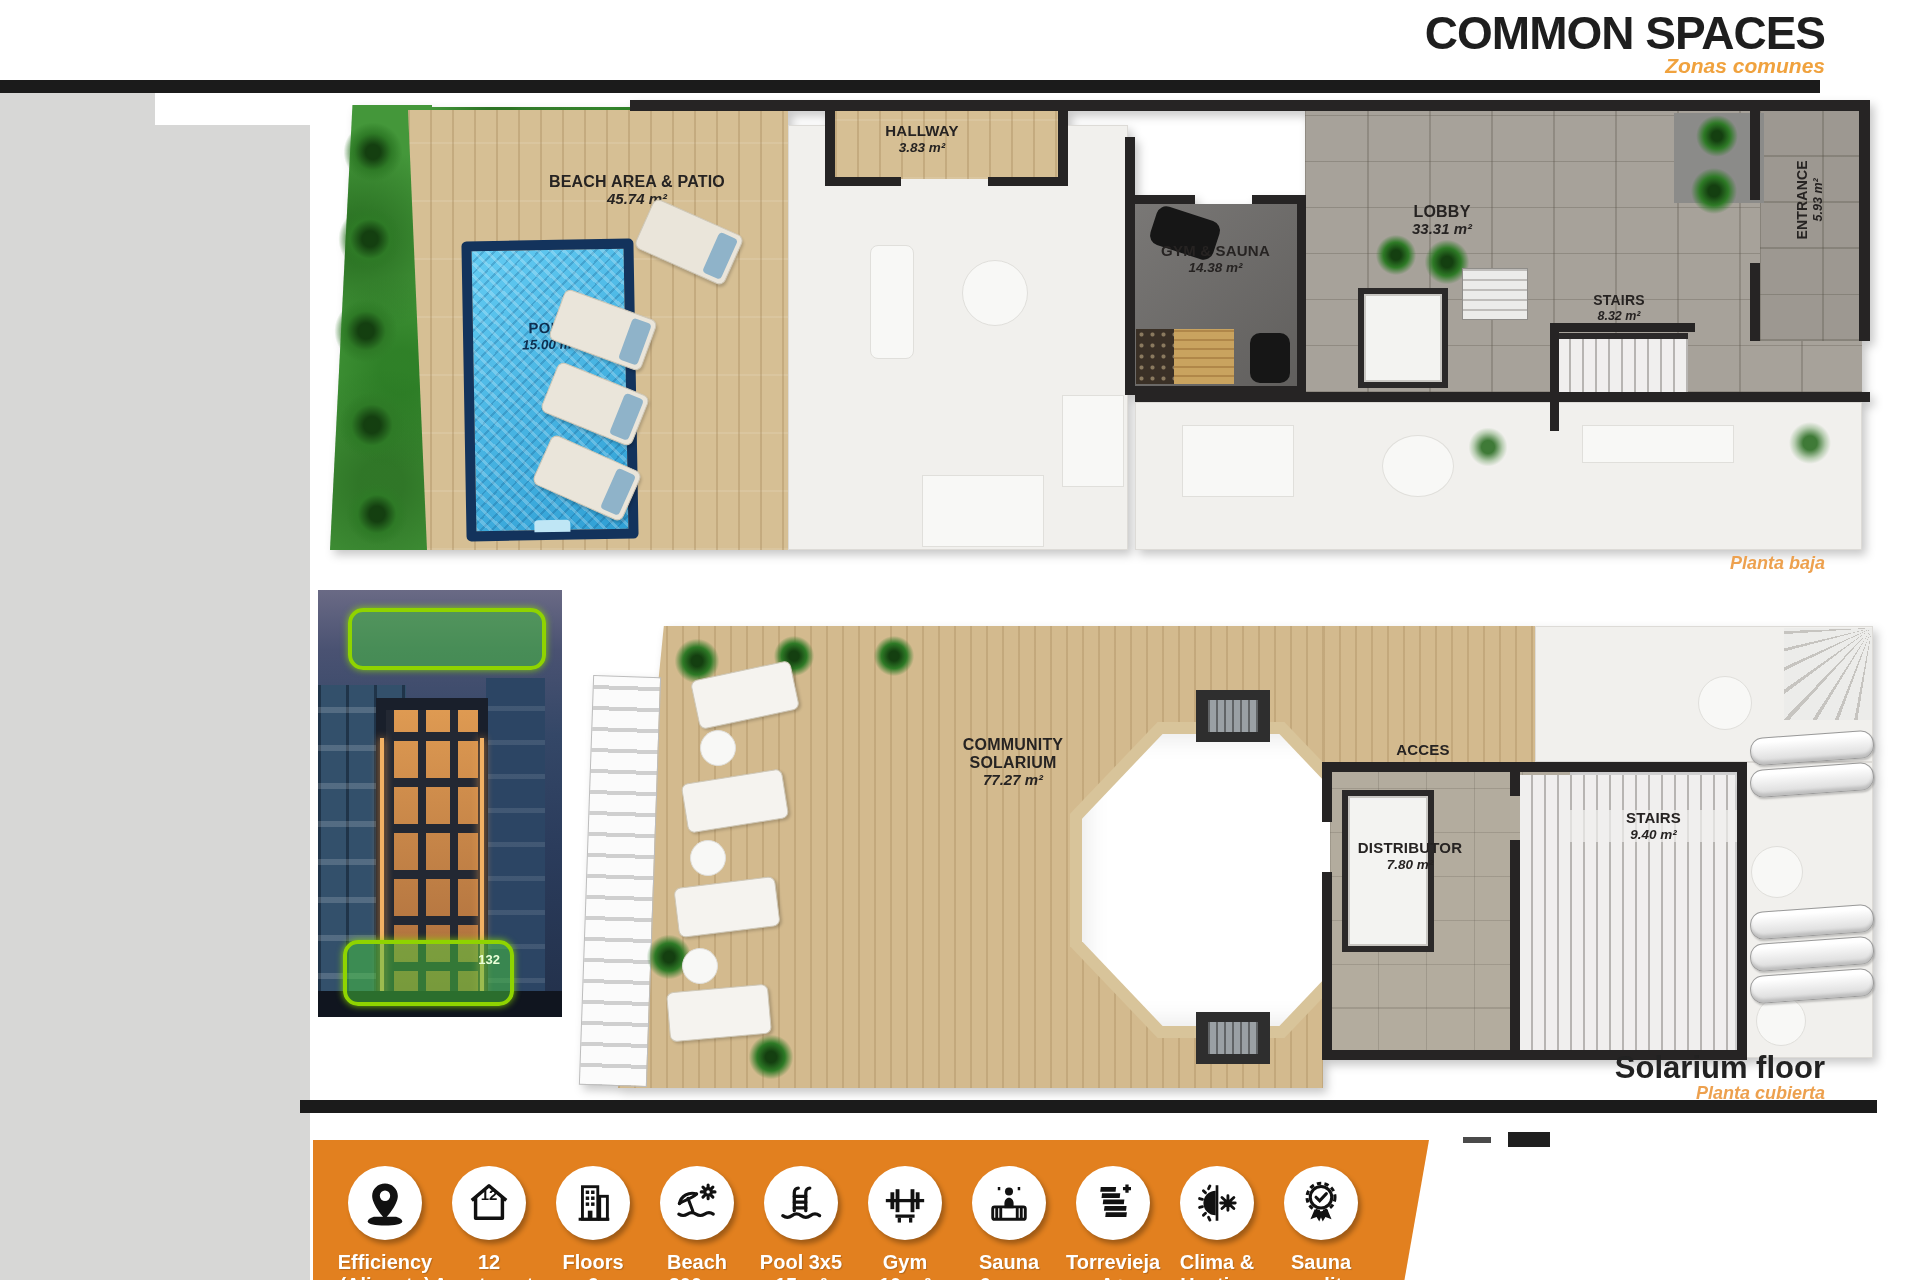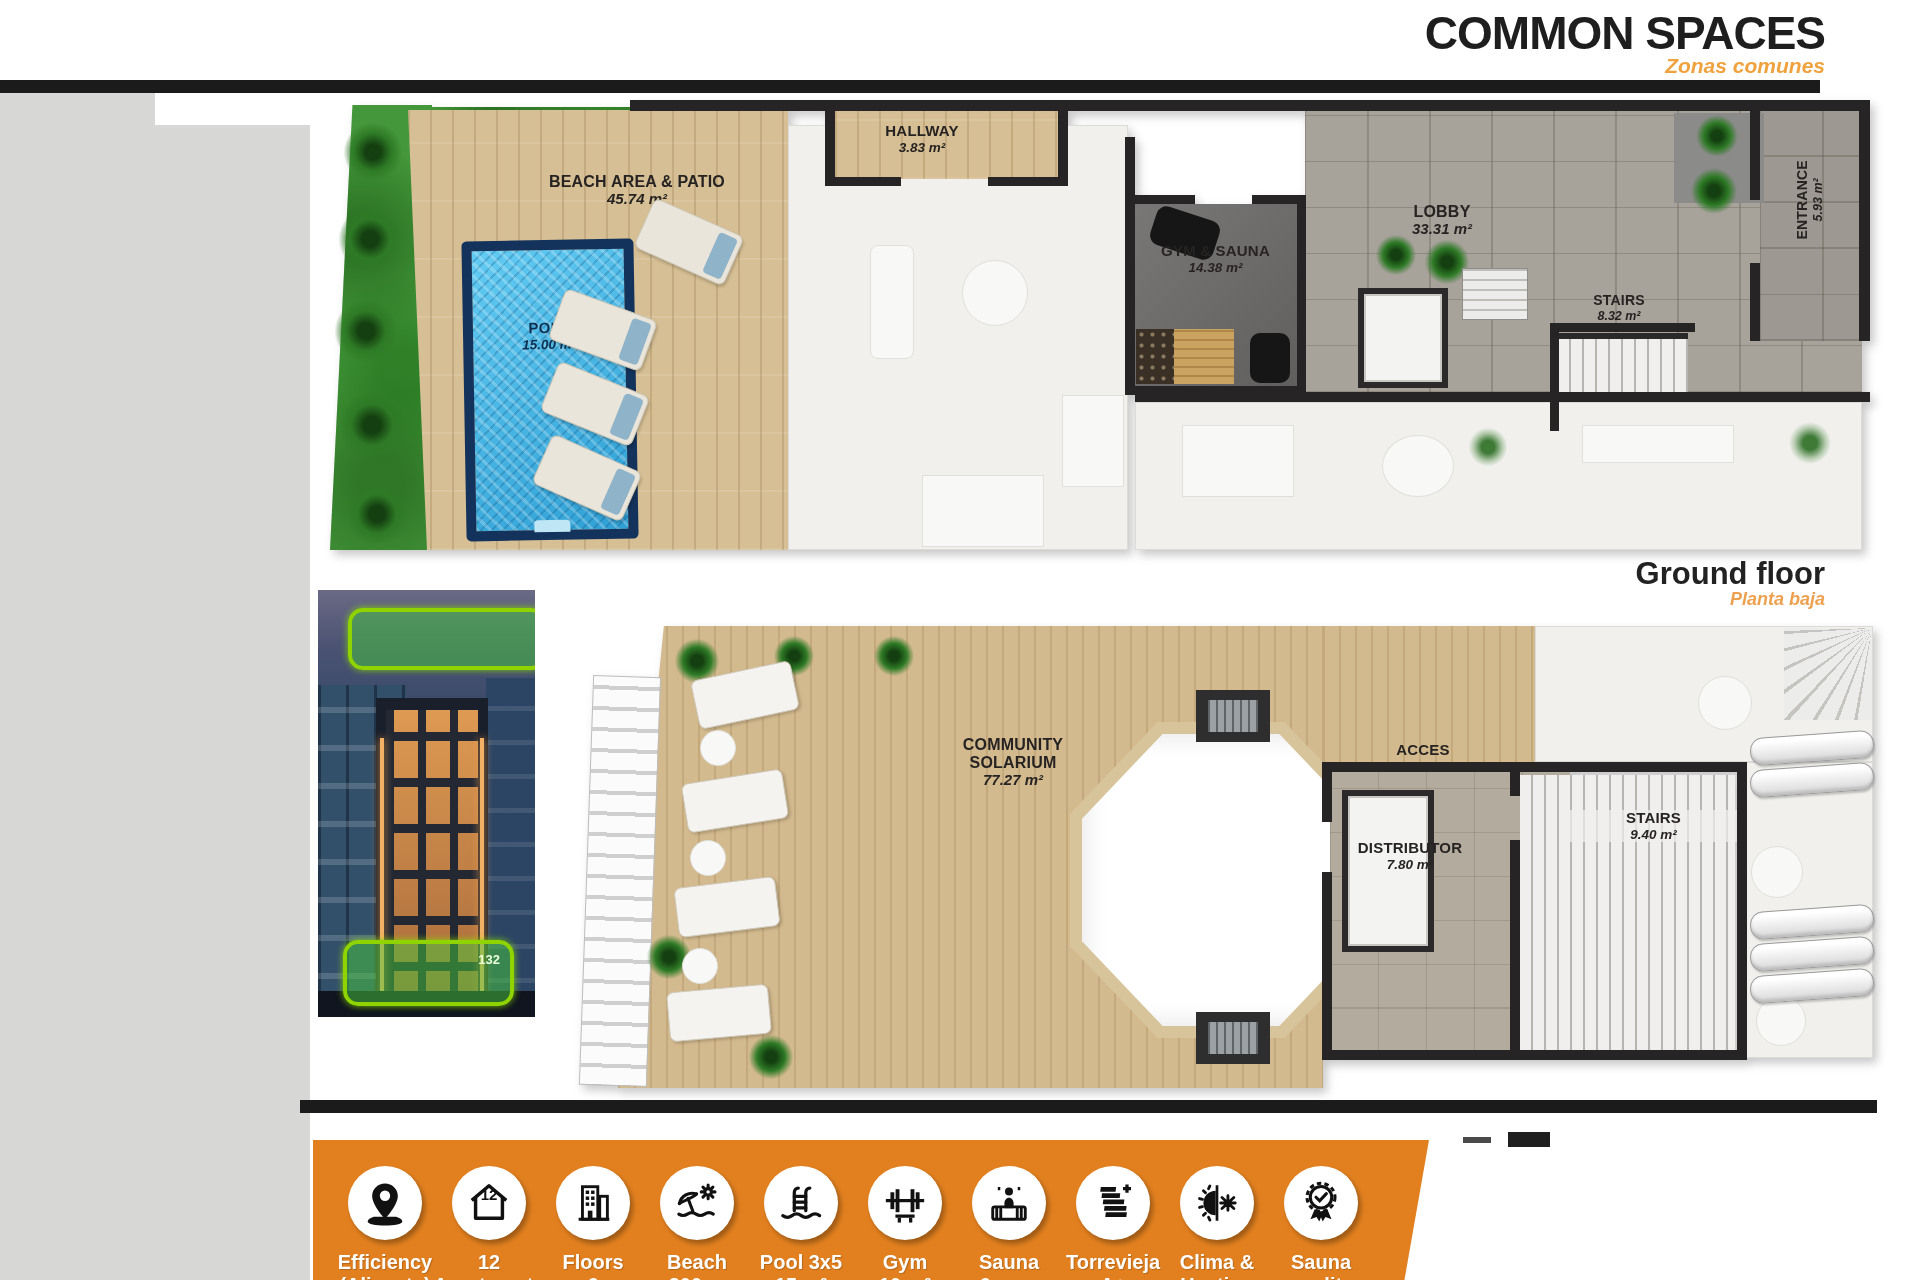--- a/index.html
+++ b/index.html
@@ -52,21 +52,21 @@
         background-image:repeating-linear-gradient(45deg,rgba(255,255,255,.22) 0 3px,rgba(0,0,0,0) 3px 9px),
                          repeating-linear-gradient(-45deg,rgba(12,79,128,.25) 0 2px,rgba(0,0,0,0) 2px 8px),
                          linear-gradient(145deg,#63cbf2,#2f9fd4);
         border:10px solid #13335c;border-radius:5px;}
   .pool .lbl{color:#0e2f50;}
   
   .cap{text-align:right;}
   .cap .c1{display:block;font-size:31px;font-weight:800;color:#222;}
   .cap .c2{display:block;font-size:18px;font-style:italic;font-weight:700;color:#eda14f;margin-top:-3px;}
   
-  .photo{left:318px;top:590px;width:217px;height:427px;overflow:hidden;
+  .photo{left:318px;top:590px;width:244px;height:427px;overflow:hidden;
          background:linear-gradient(180deg,#6a6a85 0%,#4a5272 14%,#344767 34%,#2b3c5c 60%,#22304a 100%);}
   .hibox{border:4px solid #8fd400;background:rgba(70,200,60,.5);border-radius:15px;
          box-shadow:0 0 7px rgba(140,220,0,.85);}
   .badge132{position:absolute;right:10px;top:8px;color:#eaffd8;font-size:13px;font-weight:700;}
   
   .slat{background:linear-gradient(180deg,#ffffff 15%,#dedede 85%);border:1px solid #9a9a9a;border-radius:13px;
         box-shadow:inset 0 -3px 3px rgba(0,0,0,.15),1px 2px 2px rgba(0,0,0,.2);}
   
   .pergola{background:repeating-linear-gradient(0deg,#fbfbfb 0 17px,#cfcfcf 17px 21px);border:1px solid #bdbdbd;}
   
@@ -211,21 +211,20 @@
     <div class="abs wall" style="left:975px;top:100px;width:9px;height:200px;"></div>
     <div class="abs wall" style="left:803px;top:291px;width:181px;height:9px;"></div>
     <div class="abs wall" style="left:813px;top:297px;width:735px;height:10px;"></div>
     <div class="abs wall" style="left:1228px;top:228px;width:145px;height:9px;"></div>
     <div class="abs wall" style="left:1228px;top:228px;width:9px;height:108px;"></div>
     <div class="abs wall" style="left:1428px;top:5px;width:10px;height:100px;"></div>
     <div class="abs wall" style="left:1428px;top:168px;width:10px;height:78px;"></div>
   </div>
 
   <div class="abs cap" style="left:1345px;top:556px;width:480px;">
-    <span class="c1">Ground floor</span>
     <span class="c2">Planta baja</span>
   </div>
 
   <div class="abs photo">
     <div class="abs" style="left:0;top:95px;width:88px;height:332px;background:#33506b;background-image:repeating-linear-gradient(0deg,rgba(255,255,255,.16) 0 6px,rgba(0,0,0,0) 6px 38px),repeating-linear-gradient(90deg,rgba(8,18,32,.45) 0 3px,rgba(0,0,0,0) 3px 28px);"></div>
     <div class="abs" style="left:168px;top:88px;width:59px;height:339px;background:#2c4564;background-image:repeating-linear-gradient(0deg,rgba(255,255,255,.10) 0 5px,rgba(0,0,0,0) 5px 34px);"></div>
     <div class="abs" style="left:58px;top:108px;width:112px;height:319px;background:#191f2b;">
       <div class="abs" style="left:10px;top:12px;right:10px;bottom:0;background:linear-gradient(#de9a52,#a5683a);background-image:repeating-linear-gradient(0deg,#232833 0 9px,rgba(0,0,0,0) 9px 46px),repeating-linear-gradient(90deg,#232833 0 8px,rgba(0,0,0,0) 8px 32px),linear-gradient(#de9a52,#a5683a);"></div>
       <div class="abs" style="left:4px;top:40px;width:4px;height:270px;background:#f2b163;box-shadow:0 0 9px #f0a050;"></div>
       <div class="abs" style="right:4px;top:40px;width:4px;height:270px;background:#f2b163;box-shadow:0 0 9px #f0a050;"></div>
@@ -306,20 +305,24 @@
     <div class="abs furn" style="left:1090px;top:58px;width:52px;height:52px;border-radius:50%;"></div>
     <div class="abs furn" style="left:1143px;top:228px;width:50px;height:50px;border-radius:50%;"></div>
     <div class="abs furn" style="left:1148px;top:378px;width:48px;height:48px;border-radius:50%;"></div>
     <div class="abs slat" style="left:1142px;top:116px;width:122px;height:26px;transform:rotate(-4deg);"></div>
     <div class="abs slat" style="left:1142px;top:148px;width:122px;height:26px;transform:rotate(-4deg);"></div>
     <div class="abs slat" style="left:1142px;top:290px;width:122px;height:26px;transform:rotate(-4deg);"></div>
     <div class="abs slat" style="left:1142px;top:322px;width:122px;height:26px;transform:rotate(-4deg);"></div>
     <div class="abs slat" style="left:1142px;top:354px;width:122px;height:26px;transform:rotate(-4deg);"></div>
   </div>
 
+  <div class="abs cap" style="left:1345px;top:1050px;width:480px;">
+    <span class="c1">Solarium floor</span>
+    <span class="c2">Planta cubierta</span>
+  </div>
 
   <div class="abs bar" style="left:300px;top:1100px;width:1577px;height:13px;"></div>
   <div class="abs" style="left:1463px;top:1137px;width:28px;height:6px;background:#4a4a4a;"></div>
   <div class="abs" style="left:1508px;top:1132px;width:42px;height:15px;background:#1f1f1f;"></div>
 
   <div class="abs obar">
 
     <div class="feat">
       <div class="fcirc">
         <svg viewBox="0 0 24 24">

